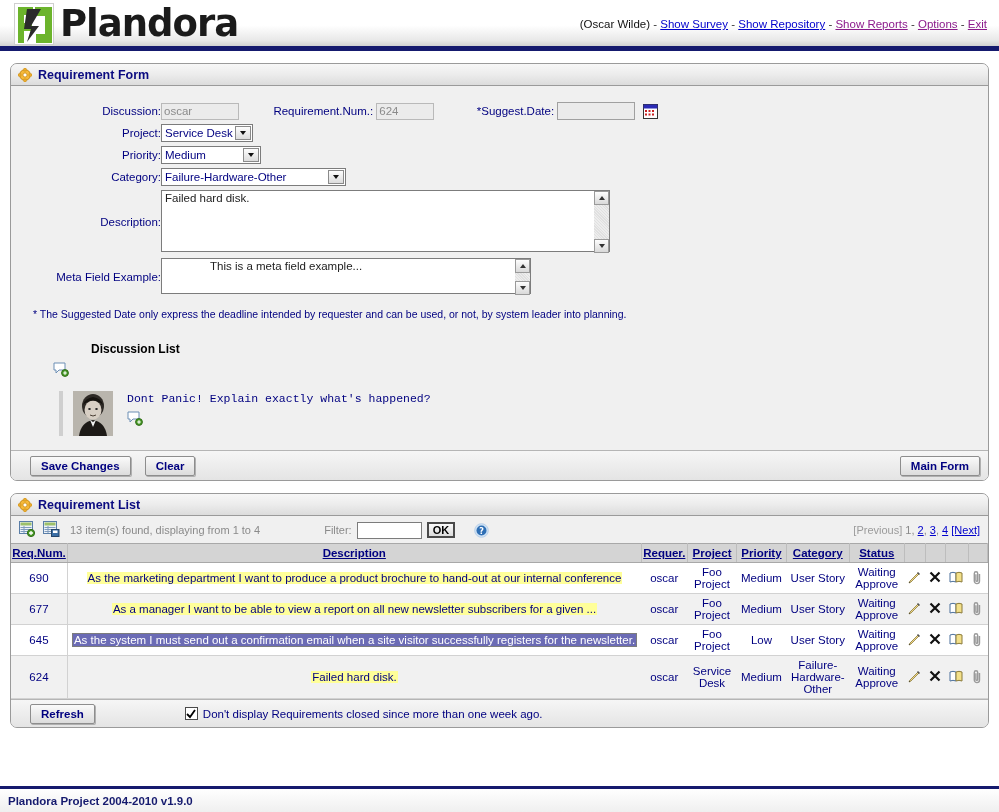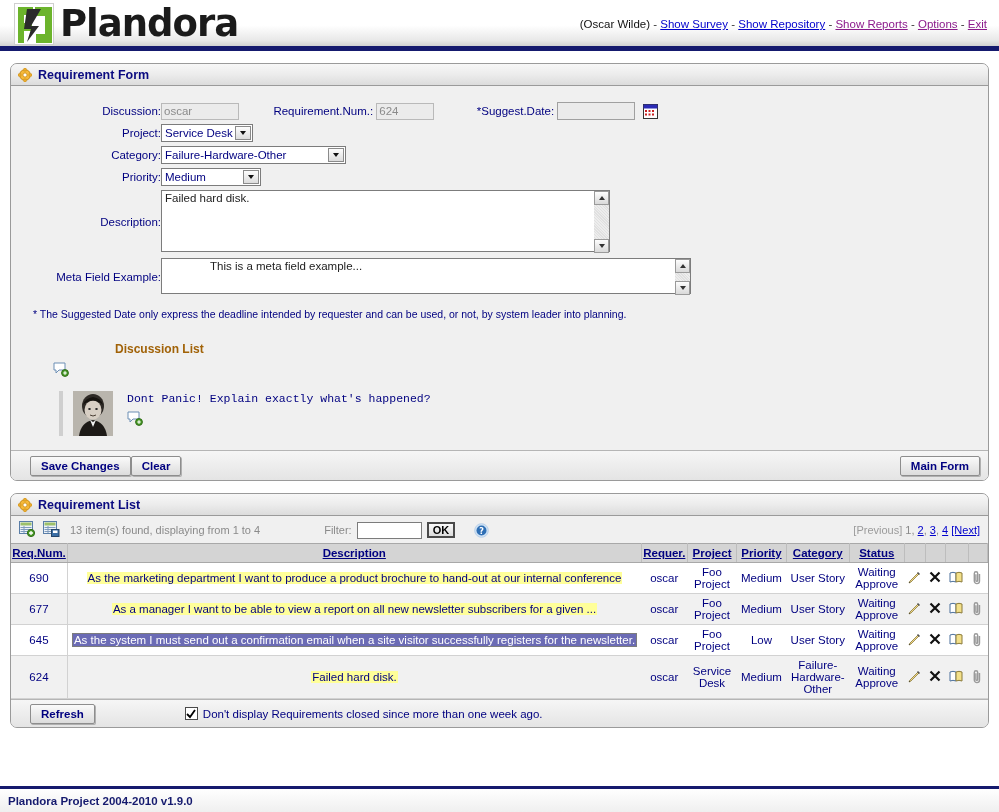--- a/index.html
+++ b/index.html
@@ -112,37 +112,37 @@
     width: 0; height: 0; border-left: 3px solid transparent;
     border-right: 3px solid transparent; border-top: 4px solid #111; display:block;
   }
   #project-select { width: 92px; }
   #category-select { width: 185px; }
   #priority-select { width: 100px; }
 
   .ta-wrap { position: relative; display: inline-block; }
   textarea.txt { resize: none; color: #222; font-size: 11.5px; padding-left:3px; }
   #description-field { width: 449px; height: 62px; }
-  #metafield-field { width: 530px; height: 36px; padding-left: 48px; }
+  #metafield-field { width: 370px; height: 36px; padding-left: 48px; }
   .scrollbar {
     position: absolute; right: 1px; top: 1px; bottom: 1px; width: 15px;
     background: #f0f0f0; display: flex; flex-direction: column; justify-content: space-between;
   }
   .sb-btn {
     height: 14px; background: linear-gradient(to bottom,#fdfdfd,#d9d9d9);
     border: 1px solid #9a9a9a; display:flex; align-items:center; justify-content:center;
   }
   .sb-btn i { width:0;height:0;border-left:3px solid transparent;border-right:3px solid transparent; display:block;}
   .sb-up i { border-bottom: 4px solid #333; }
   .sb-dn i { border-top: 4px solid #333; }
   .sb-track { flex: 1; background: repeating-linear-gradient(45deg,#ededed,#ededed 1px,#e0e0e0 1px,#e0e0e0 2px); }
 
   .note { font-size: 10.5px; color: #000080; margin: 10px 0 0 22px; }
 
-  .disc-title { font-weight: bold; font-size: 12px; color:#a16207; margin: 22px 0 0 64px; padding-left: 40px; }
+  .disc-title { font-weight: bold; font-size: 12px; color:#000000; margin: 22px 0 0 40px; padding-left: 40px; }
   .disc-add { margin: 6px 0 0 42px; }
   .disc-item {
     margin: 12px 0 0 48px;
     border-left: 4px solid #cfcfcf;
     padding-left: 10px;
   }
   .disc-meta { font-style: italic; font-size: 11.5px; color:#000080; }
   .disc-row { display: flex; margin-top: 4px; }
   .avatar { width: 40px; height: 45px; border: 0; display:block; }
   .disc-msg {
@@ -161,21 +161,21 @@
   .btn {
     font-family: "Liberation Sans", sans-serif;
     font-size: 11.5px; font-weight: bold; color: #000080;
     background: linear-gradient(to bottom,#fafafa,#dcdcdc);
     border: 1px solid #8d8d8d;
     border-radius: 2px;
     padding: 3px 10px; cursor: pointer;
     box-shadow: 1px 1px 0 #b0b0b0;
     margin-left: 11px;
   }
-  .btn + .btn { margin-left: 0; }
+  .btn + .btn { margin-left: 14px; }
   .spacer { flex: 1; }
 
   
   .list-toolbar {
     display: flex; align-items: center;
     padding: 5px 8px 4px 8px;
     font-size: 11px;
   }
   .tb-icons { display: flex; gap: 7px; margin-right: 10px; }
   .found-text { color: #8a8a8a; font-size: 11px; }
@@ -320,35 +320,35 @@
           <td>
             <span class="sel" id="project-select">
               <span>Service Desk</span>
               <span class="arrow">
                     <i></i>
                   </span>
             </span>
           </td>
         </tr>
         <tr>
-          <td class="lbl">Category:</td>
+          <td class="lbl">Priority:</td>
           <td>
-            <span class="sel" id="category-select">
-              <span>Failure-Hardware-Other</span>
+            <span class="sel" id="priority-select">
+              <span>Medium</span>
               <span class="arrow">
                     <i></i>
                   </span>
             </span>
           </td>
         </tr>
         <tr>
-          <td class="lbl">Priority:</td>
+          <td class="lbl">Category:</td>
           <td>
-            <span class="sel" id="priority-select">
-              <span>Medium</span>
+            <span class="sel" id="category-select">
+              <span>Failure-Hardware-Other</span>
               <span class="arrow">
                     <i></i>
                   </span>
             </span>
           </td>
         </tr>
         <tr>
           <td class="lbl top">Description:</td>
           <td>
             <span class="ta-wrap">

